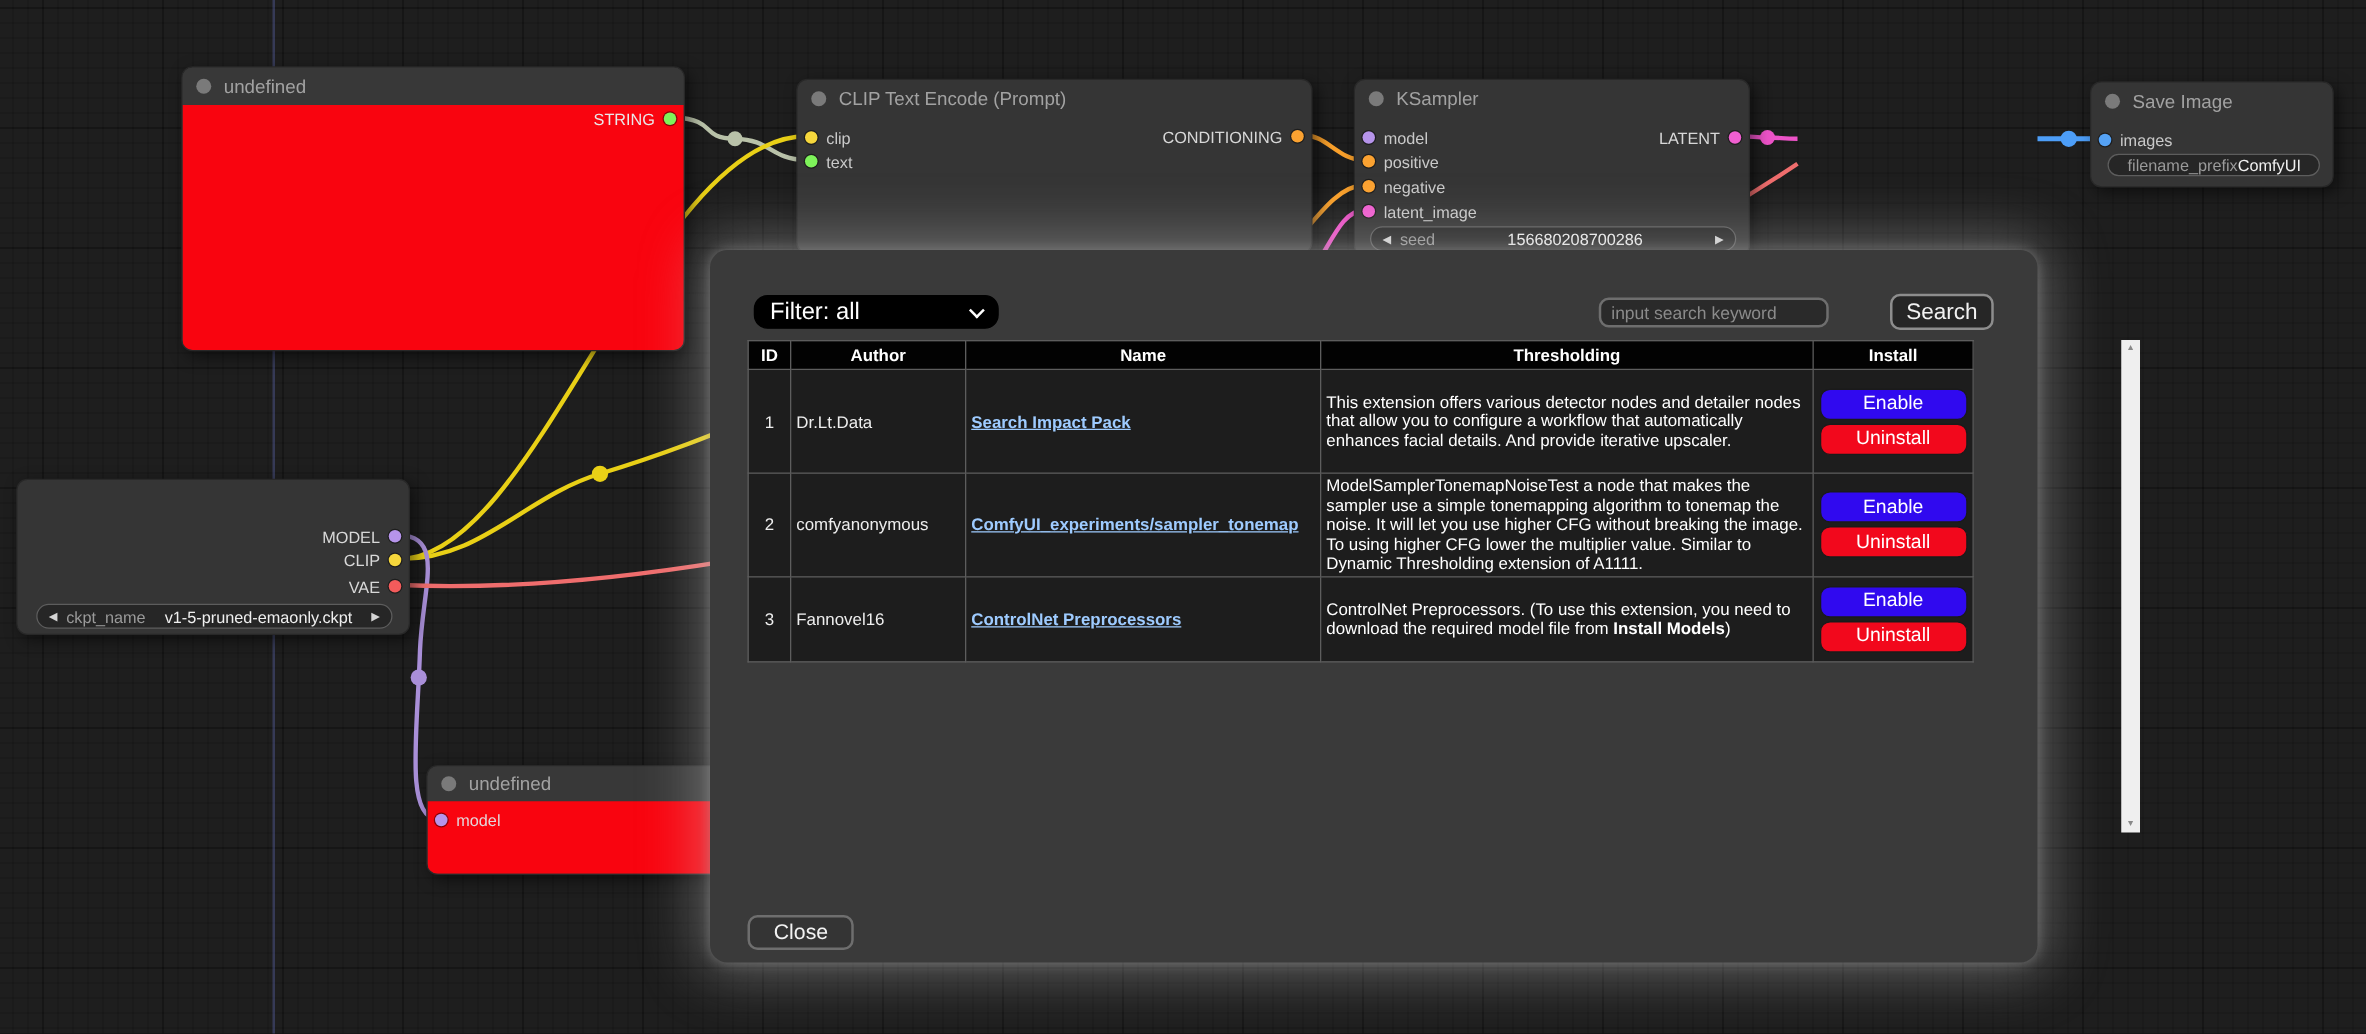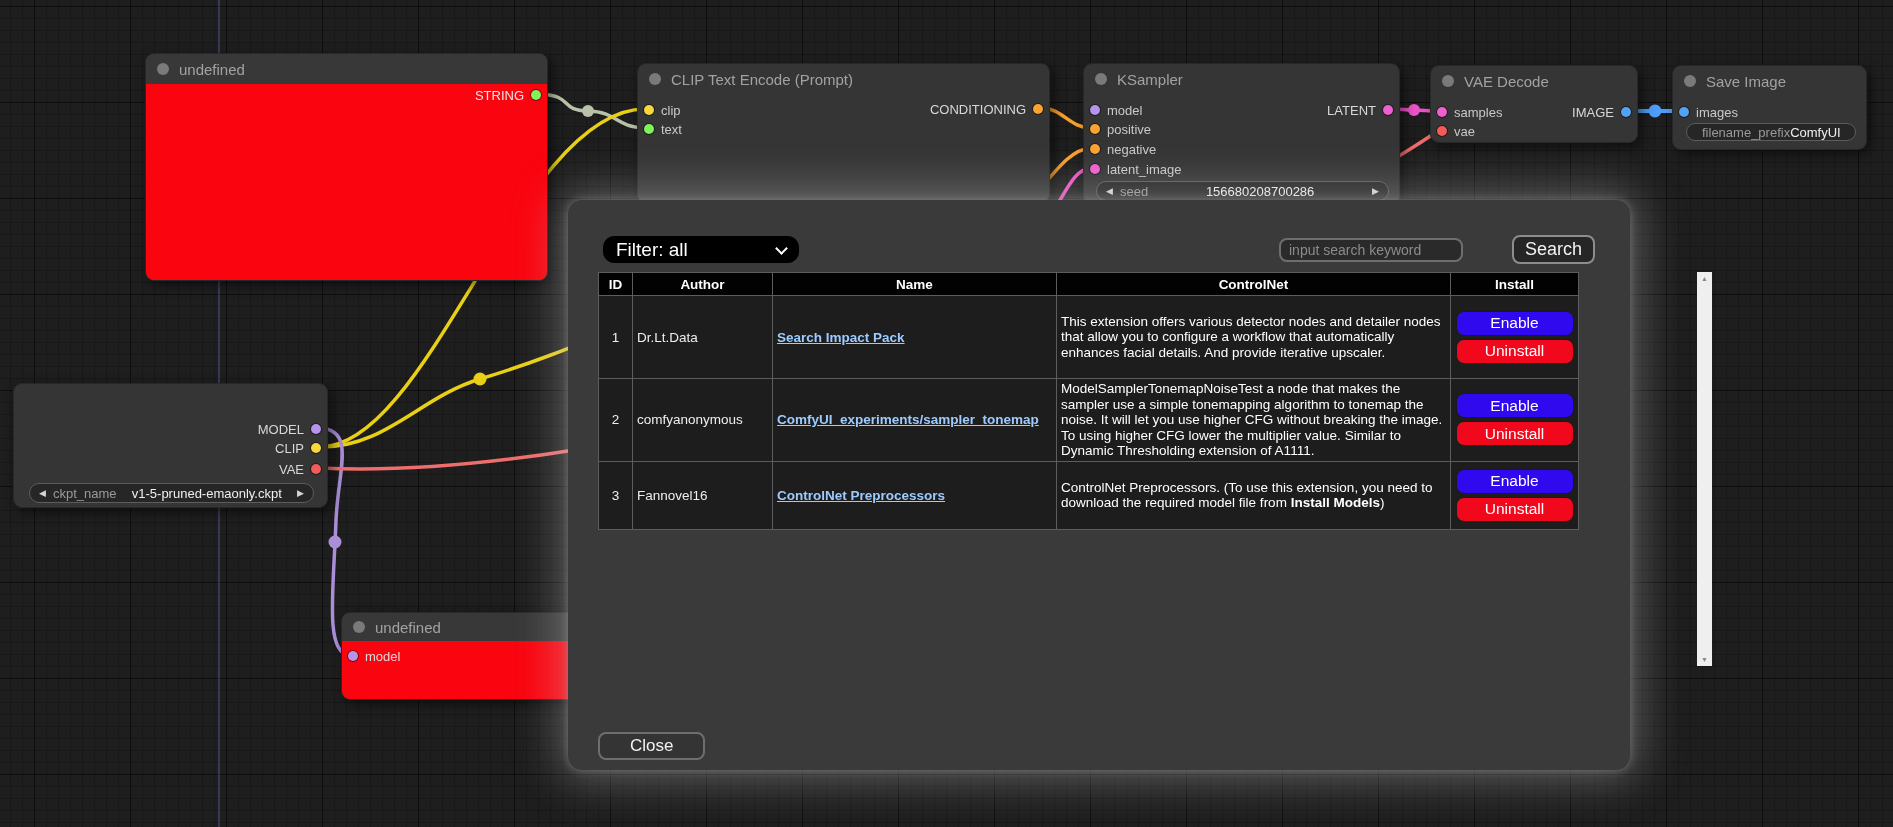--- a/index.html
+++ b/index.html
@@ -96,21 +96,21 @@
   .rowbtn { display:block; width:118px; height:25px; margin:3px auto;
     border-radius:8px; border:1px solid #1a1a1a; color:#fff; font-size:15.5px;
     font-family:"Liberation Sans", sans-serif; line-height:22px; }
   .rowbtn.enable { background:#3009ef; }
   .rowbtn.uninstall { background:#f2081c; }
   .vscroll { position:absolute; right:0; top:0; width:15px; height:394px;
     background:#efefef; display:flex; flex-direction:column;
     justify-content:space-between; align-items:center; }
   .varrow { font-size:7px; color:#8a8a8a; padding:3px 0; }
   .close-btn {
-    position:absolute; left:30px; top:532px; height:28px; padding:0 30px;
+    position:absolute; left:30px; top:532px; height:28px; padding:0 19px;
     background:#343434; border:2px solid #6e6e6e; border-radius:8px;
     color:#f2f2f2; font-size:17px; font-family:"Liberation Sans", sans-serif;
   }
 </style>
 </head>
 <body>
 
 <div class="stage">
   <div class="guide-v"></div>
 
@@ -199,38 +199,20 @@
       <span>LATENT</span>
     </div>
     <div class="widget" style="left:12px; top:117px; width:293px;">
       <span class="warr">◀</span>
       <span class="wlabel">seed</span>
       <span class="wvalue">156680208700286</span>
       <span class="warr">▶</span>
     </div>
   </div>
 
-  <div class="node" style="left:1430px; top:65px; width:208px; height:78px;">
-    <div class="node-header">
-      <span class="title-dot"></span>
-      <span class="node-title">VAE Decode</span>
-    </div>
-    <div class="slot in" style="top:38px;">
-      <span class="sdot" style="background:#f05fd0;"></span>
-      <span>samples</span>
-    </div>
-    <div class="slot in" style="top:57px;">
-      <span class="sdot" style="background:#f35b5b;"></span>
-      <span>vae</span>
-    </div>
-    <div class="slot out" style="top:38px;">
-      <span class="sdot" style="background:#55a2f5;"></span>
-      <span>IMAGE</span>
-    </div>
-  </div>
 
   <div class="node" style="left:1672px; top:65px; width:195px; height:85px;">
     <div class="node-header">
       <span class="title-dot"></span>
       <span class="node-title">Save Image</span>
     </div>
     <div class="slot in" style="top:38px;">
       <span class="sdot" style="background:#55a2f5;"></span>
       <span>images</span>
     </div>
@@ -289,21 +271,21 @@
             <col style="width:140px">
             <col style="width:284px">
           <col style="width:394px">
             <col style="width:128px">
         </colgroup>
         <thead>
           <tr>
             <th>ID</th>
             <th>Author</th>
             <th>Name</th>
-            <th>ControlNet</th>
+            <th>Thresholding</th>
             <th>Install</th>
           </tr>
         </thead>
         <tbody>
           <tr style="height:83px;">
             <td class="cid">1</td>
             <td>Dr.Lt.Data</td>
             <td><a class="extlink" href="#">Search Impact Pack</a></td>
             <td class="cdesc"><span>This extension offers various detector nodes and detailer nodes that allow you to configure a workflow that automatically enhances facial details. And provide iterative upscaler.</span><b></b><span></span></td>
             <td class="cinstall">

